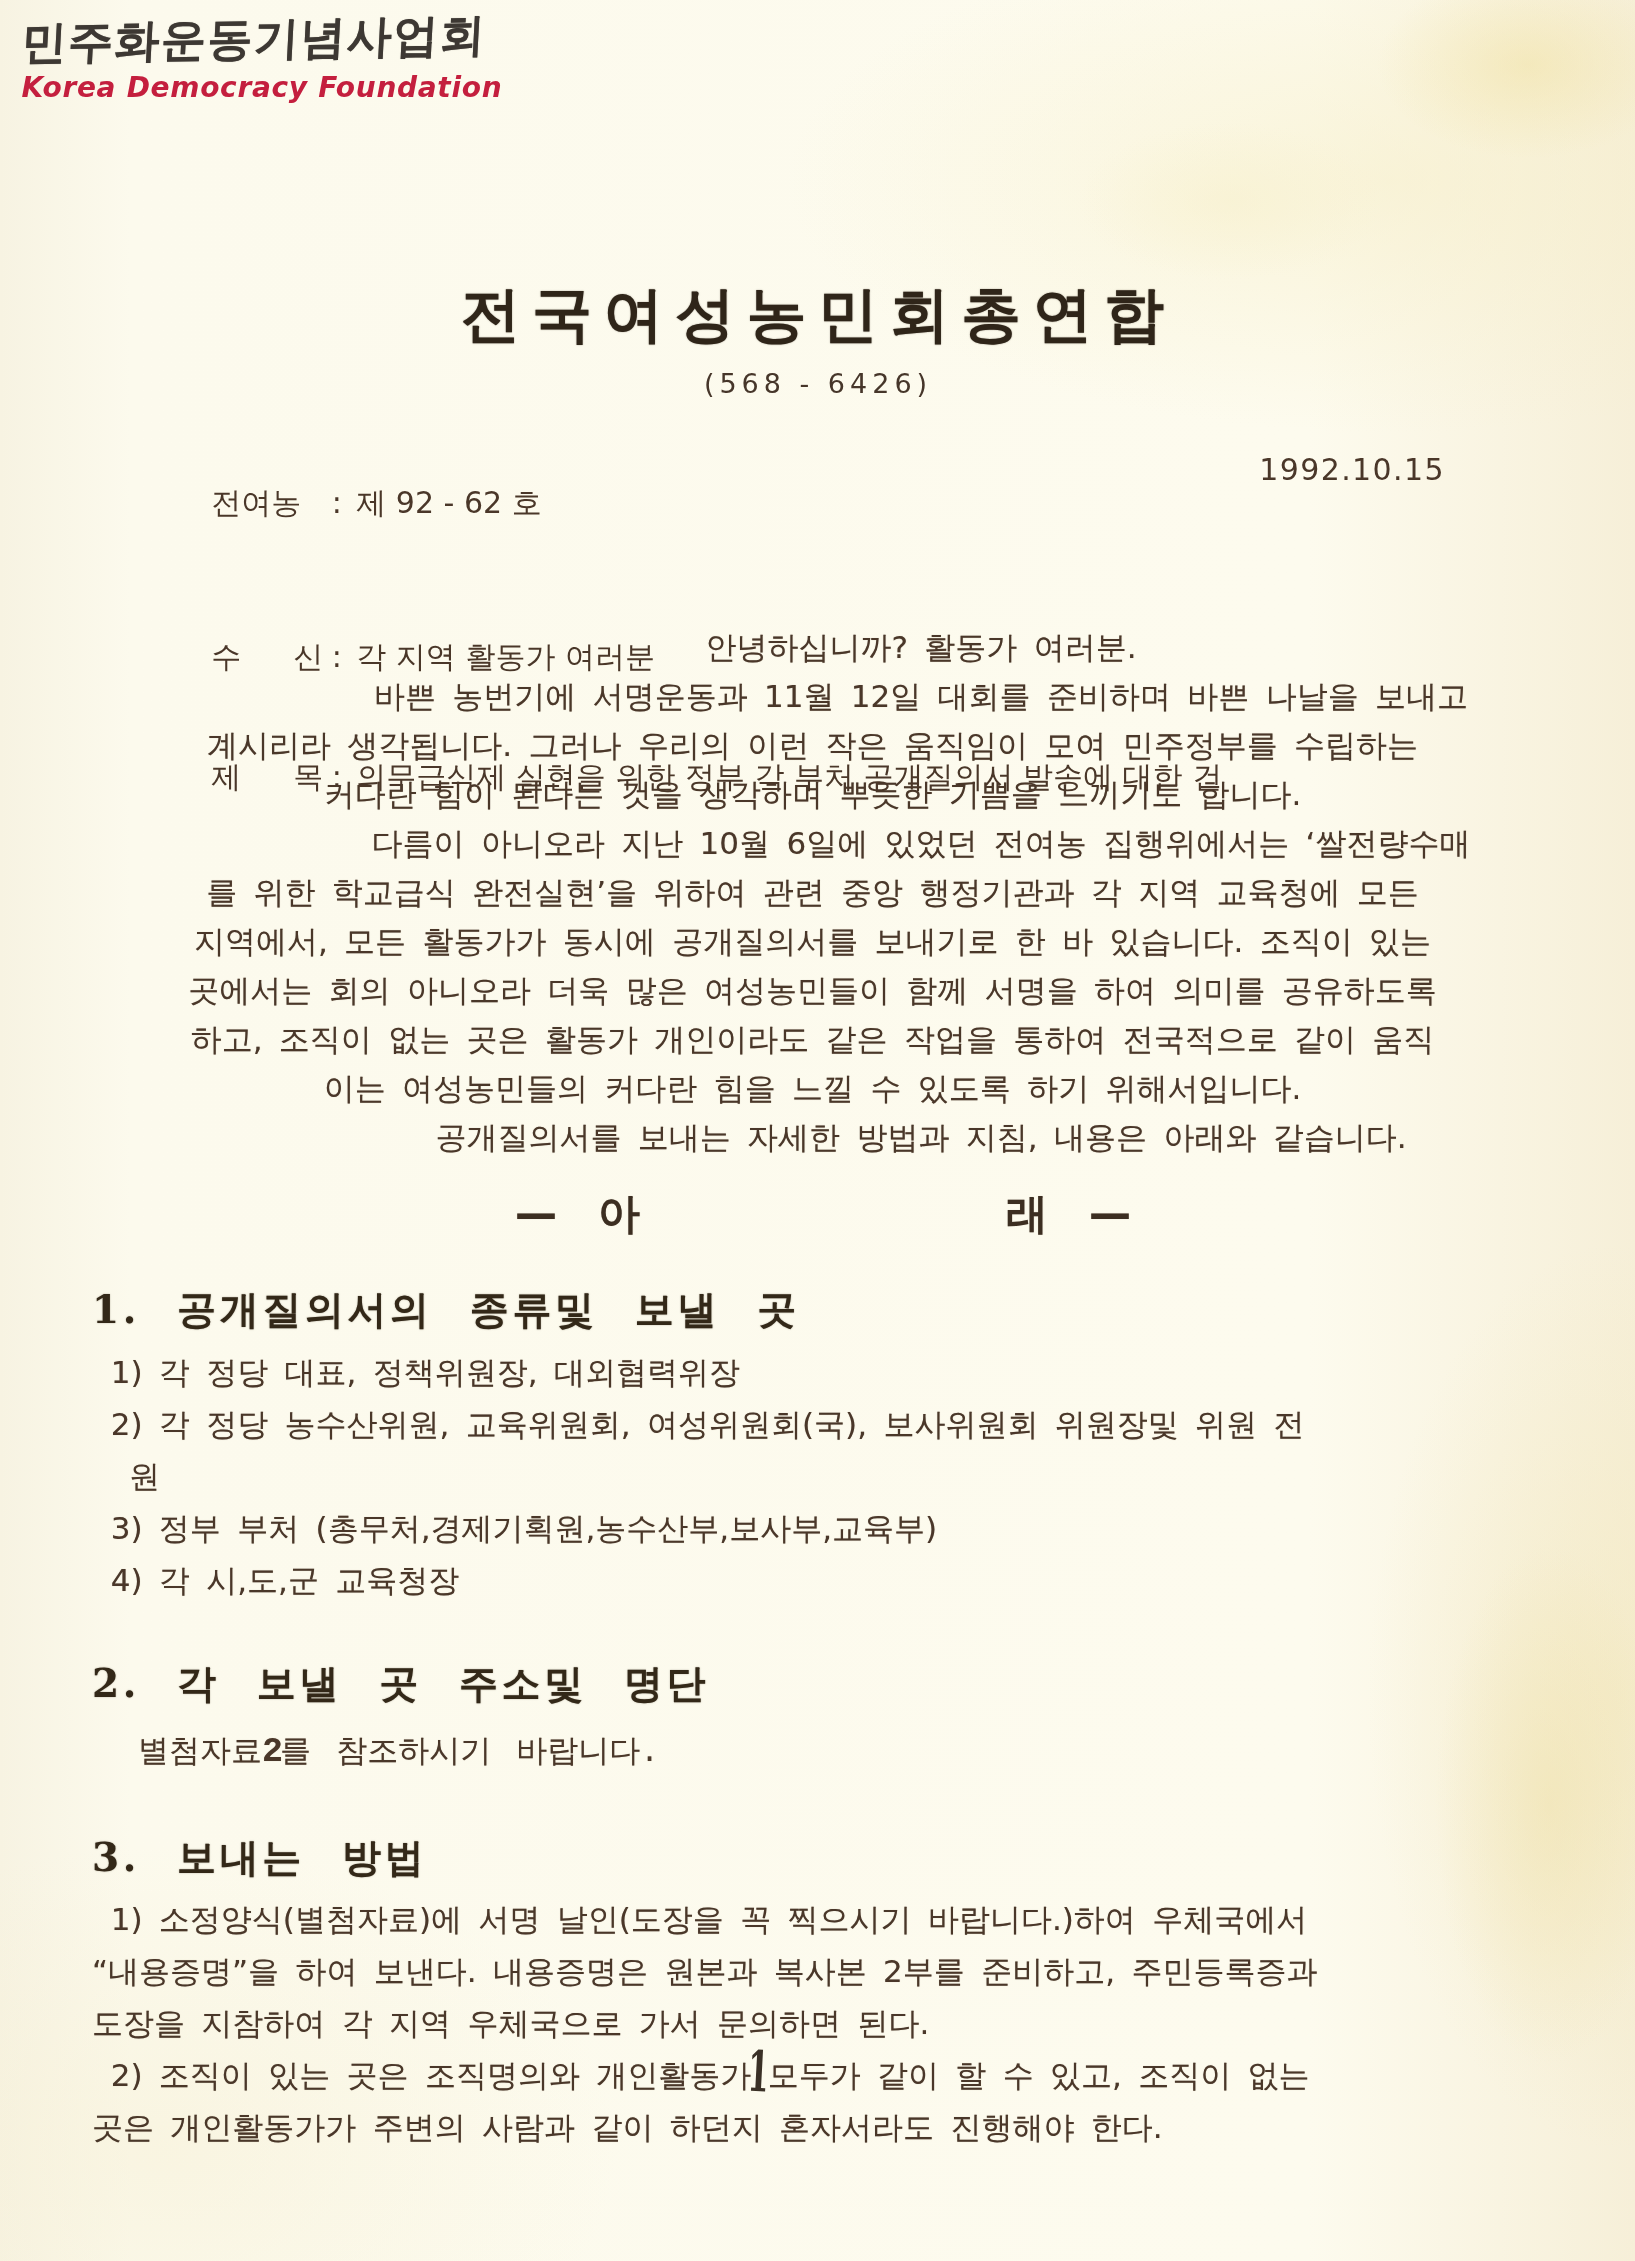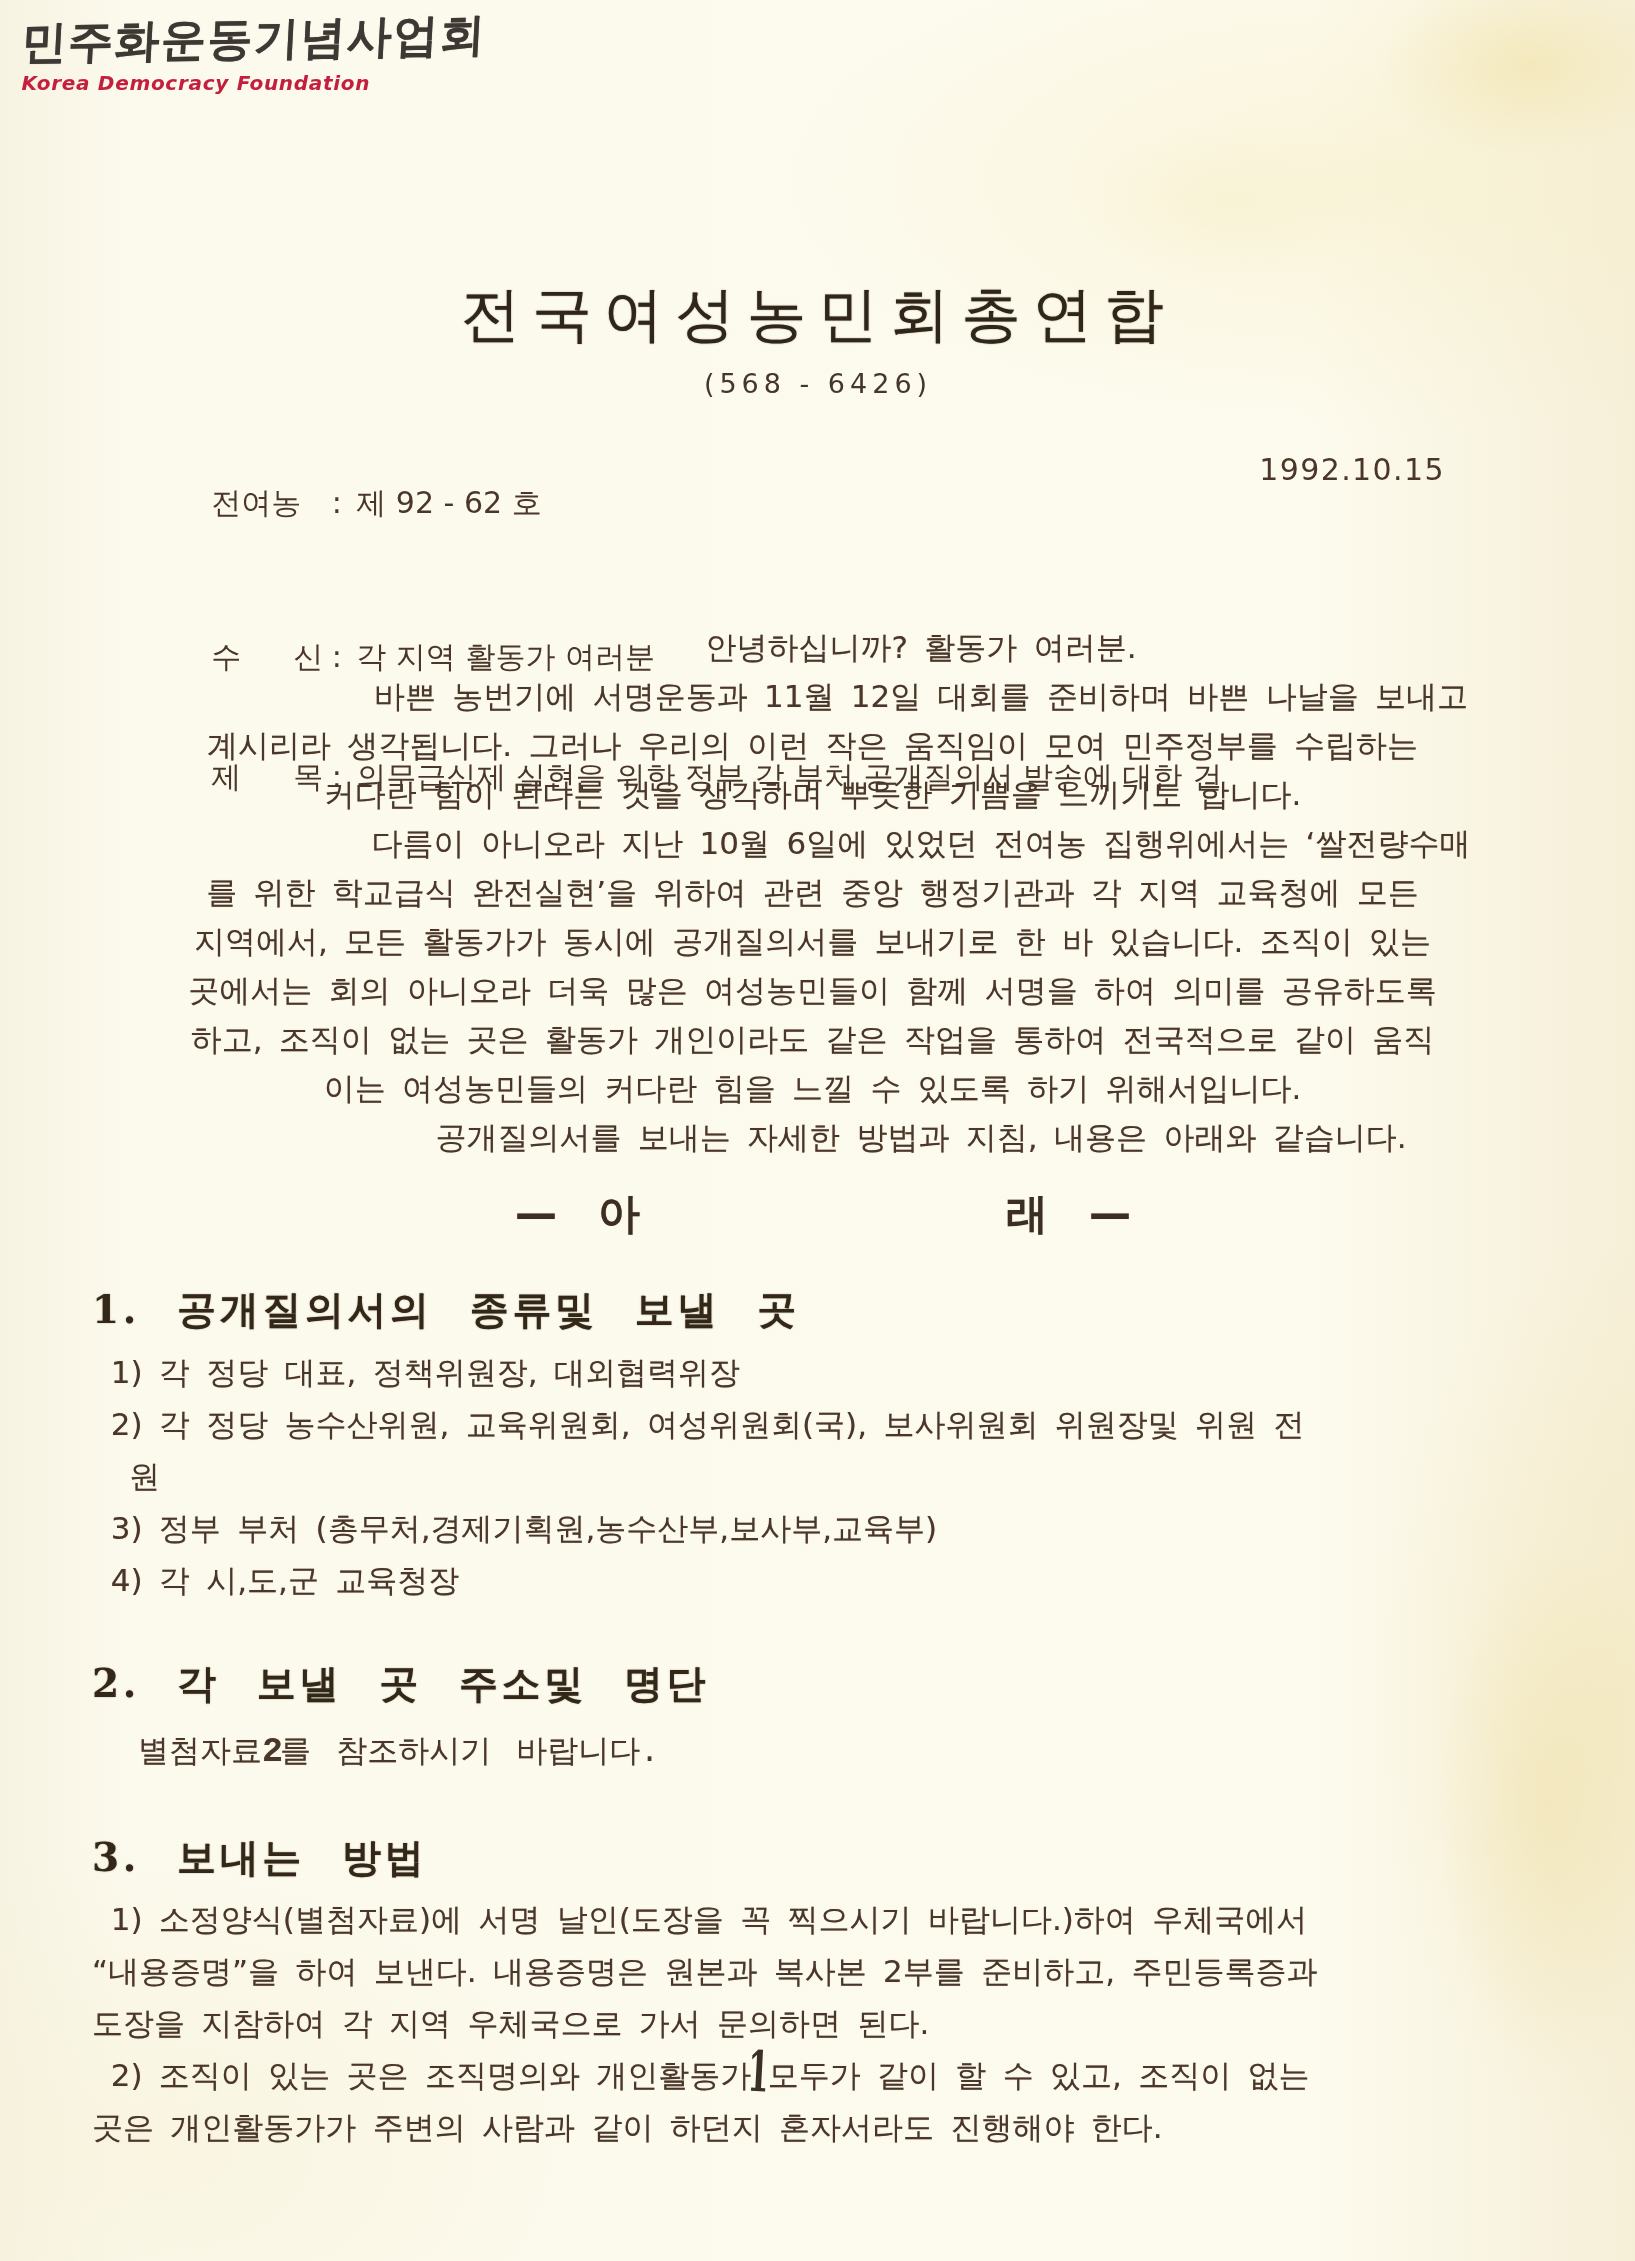--- a/index.html
+++ b/index.html
@@ -34,32 +34,32 @@
     font-family:"DejaVu Serif", serif;
     font-weight:bold;
     font-size:45px;
     letter-spacing:1.4px;
     color:#3d3833;
     transform:skewX(-4deg) rotate(-1deg);
     text-shadow:0 0 0.7px rgba(60,55,50,.7);
   }
   .logo-en{
     margin-top:2.9px;
-    font-size:20px;
+    font-size:28px;
     font-weight:bold;
     font-style:italic;
     letter-spacing:0.7px;
     color:#c41f3e;
   }
 
   
   .letterhead{position:absolute;top:275px;left:0;width:100%;text-align:center;}
   .org-title{
     font-family:"DejaVu Serif", serif;
-    font-weight:normal;
+    font-weight:bold;
     font-size:60px;
     letter-spacing:11.5px;
     color:#2f2519;
     text-shadow:0 0 1.4px rgba(47,37,25,.55);
   }
   .org-phone{
     margin-top:11.5px;
     font-size:27px;
     letter-spacing:5px;
     color:#46362a;

